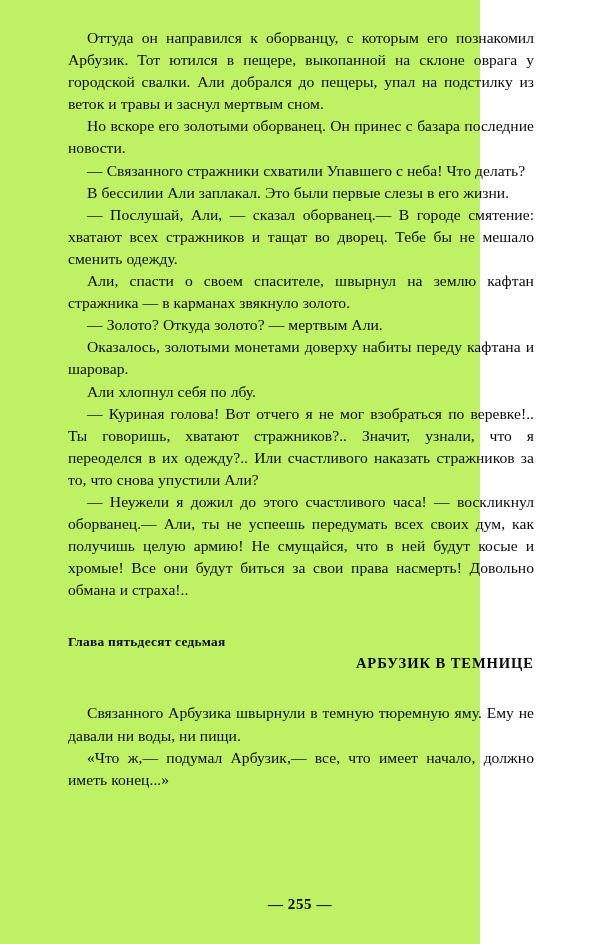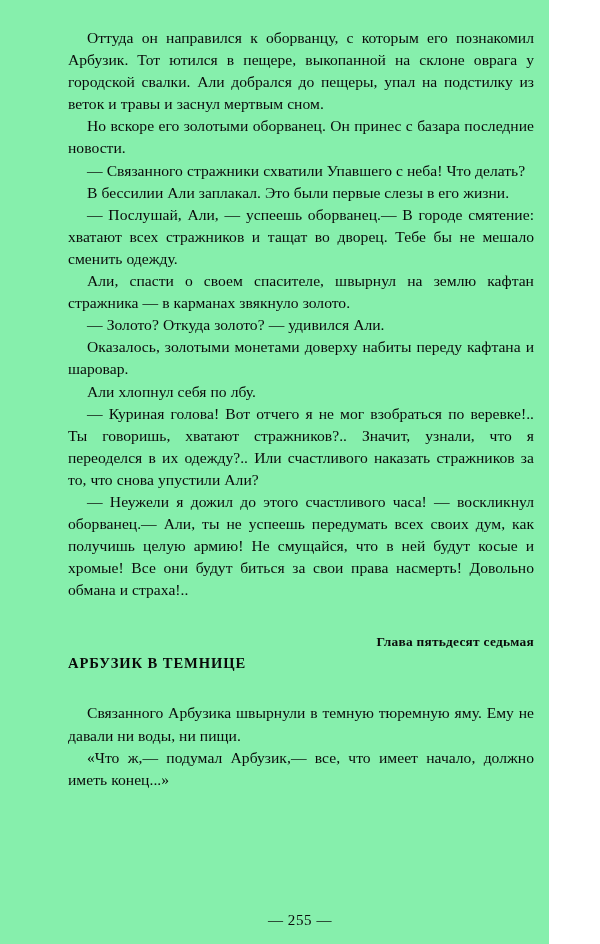--- a/index.html
+++ b/index.html
@@ -13,23 +13,23 @@
     height: 944px;
     position: relative;
     overflow: hidden;
     font-family: "Liberation Serif", "DejaVu Serif", serif;
     color: #0a0a0a;
     -webkit-font-smoothing: none;
   }
   .page {
     position: absolute;
     left: 0; top: 0;
-    width: 549px;
+    width: 480px;
     height: 944px;
-    background: #86efac;
+    background: #bef264;
   }
   .textblock {
     position: absolute;
     left: 68px;
     top: 27px;
     width: 466px;
   }
   p.para {
     margin: 0;
     text-indent: 19px;
@@ -37,63 +37,62 @@
     font-size: 15.6px;
     line-height: 22.1px;
     letter-spacing: 0.02px;
     word-spacing: 0.1px;
     hyphens: manual;
     -webkit-hyphens: manual;
   }
 
   .chapter-head {
     margin: 0;
-    text-align: right;
+    text-align: left;
     font-weight: bold;
     font-size: 13.4px;
     line-height: 21px;
     letter-spacing: 0.25px;
   }
   .chapter-title {
     margin: 0;
-    text-align: left;
+    text-align: right;
     font-weight: bold;
     font-size: 14.6px;
     line-height: 22px;
     letter-spacing: 0.9px;
   }
   .gap-before-chapter { height: 30px; }
   .gap-after-chapter  { height: 28px; }
 
   .folio {
     position: absolute;
     left: 0;
     top: 896px;
     width: 600px;
     text-align: center;
     font-size: 15px;
-    font-weight: normal;
+    font-weight: bold;
     letter-spacing: 0.6px;
-    margin-top: 16px;
   }
 </style>
 </head>
 <body>
 
 <div class="page">
 
   <div class="textblock">
 
     <p class="para">Оттуда он направился к оборванцу, с которым его по­знакомил Арбузик. Тот ютился в пещере, выкопанной на склоне оврага у городской свалки. Али добрался до пещеры, упал на подстилку из веток и травы и заснул мертвым сном.</p>
     <p class="para">Но вскоре его золотыми оборванец. Он принес с базара последние новости.</p>
     <p class="para">— Связанного стражники схватили Упавшего с неба! Что делать?</p>
     <p class="para">В бессилии Али заплакал. Это были первые слезы в его жизни.</p>
-    <p class="para">— Послушай, Али, — успеешь оборванец.— В городе смятение: хватают всех стражников и тащат во дво­рец. Тебе бы не мешало сменить одежду.</p>
+    <p class="para">— Послушай, Али, — сказал оборванец.— В городе смятение: хватают всех стражников и тащат во дво­рец. Тебе бы не мешало сменить одежду.</p>
     <p class="para">Али, спасти о своем спасителе, швырнул на землю кафтан стражника — в карманах звякнуло золото.</p>
-    <p class="para">— Золото? Откуда золото? — удивился Али.</p>
+    <p class="para">— Золото? Откуда золото? — мертвым Али.</p>
     <p class="para">Оказалось, золотыми монетами доверху набиты переду кафтана и шаровар.</p>
     <p class="para">Али хлопнул себя по лбу.</p>
     <p class="para">— Куриная голова! Вот отчего я не мог взобраться по веревке!.. Ты говоришь, хватают стражников?.. Значит, узнали, что я переоделся в их одежду?.. Или счастливого наказать стражников за то, что снова упустили Али?</p>
     <p class="para">— Неужели я дожил до этого счастливого часа! — воскликнул оборванец.— Али, ты не успеешь переду­мать всех своих дум, как получишь целую армию! Не смущайся, что в ней будут косые и хромые! Все они будут биться за свои права насмерть! Довольно обма­на и страха!..</p>
 
     <div class="gap-before-chapter"></div>
 
     <p class="chapter-head">Глава пятьдесят седьмая</p>
     <p class="chapter-title">АРБУЗИК В ТЕМНИЦЕ</p>
 

